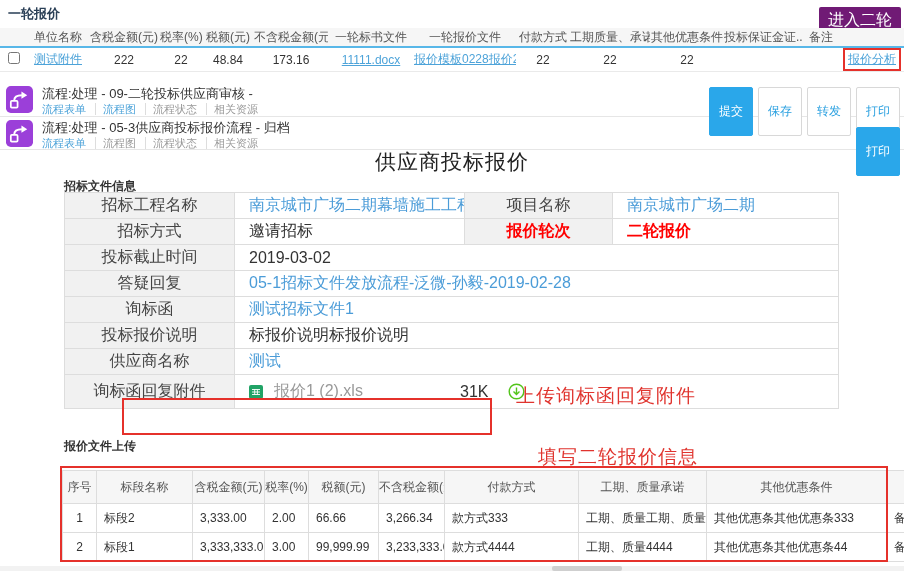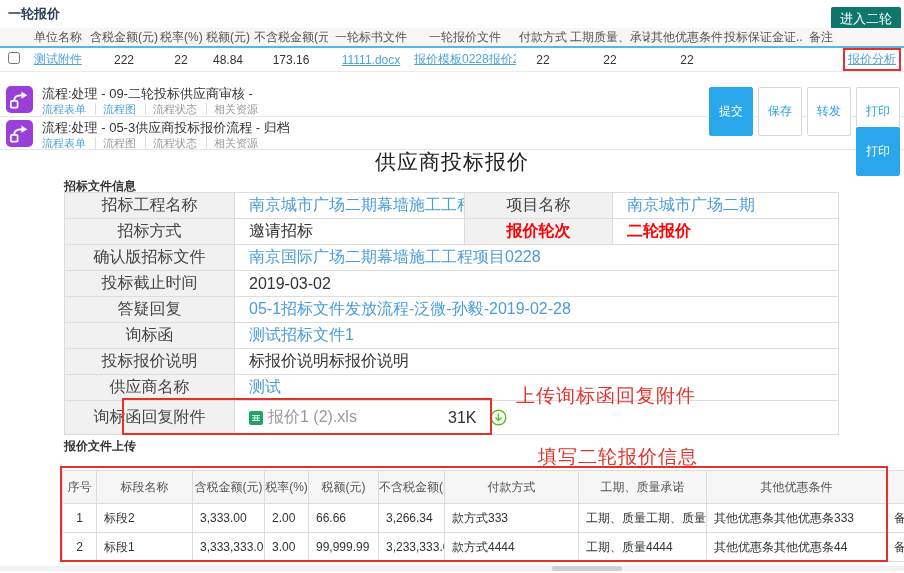--- a/index.html
+++ b/index.html
@@ -5,22 +5,22 @@
   * { margin:0; padding:0; box-sizing:border-box; }
   html,body { background:#fff; }
   body {
     width:904px; height:573px; position:relative; overflow:hidden;
     font-family:"Liberation Sans","DejaVu Sans",sans-serif;
     font-size:12px; color:#333;
   }
 
   
   .top-title { position:absolute; left:8px; top:5px; font-size:13px; font-weight:bold; color:#2b4057; }
-  .enter-btn { position:absolute; right:3px; top:7px; background:#0f766e; color:#fff;
-               padding:3px 9px; font-size:13px; border:none; border-radius:2px; cursor:pointer; }
+  .enter-btn { position:absolute; right:3px; top:7px; background:#701a75; color:#fff;
+               padding:3px 9px; font-size:16px; border:none; border-radius:2px; cursor:pointer; }
 
   
   table.t1 { position:absolute; left:0; top:28px; width:904px; border-collapse:collapse; table-layout:fixed; }
   .t1 th { background:#f6f6f6; font-weight:normal; color:#555; height:19px;
            border-bottom:2px solid #58b7e8; text-align:center; overflow:hidden; white-space:nowrap; font-size:12px; }
   .t1 td { height:21px; text-align:center; border-bottom:1px solid #eaeaea;
            overflow:hidden; white-space:nowrap; }
   .lnk { color:#4da3d9; text-decoration:underline; cursor:pointer; }
   .redbox-inline { border:2px solid #e5312b; padding:1px 3px; display:inline-block; }
   .t1 input[type=checkbox]{ width:12px; height:12px; }
@@ -43,21 +43,21 @@
                 font-size:21px; color:#222; letter-spacing:1px; }
   .sec-label { position:absolute; font-weight:bold; font-size:12px; color:#333; }
 
   table.form { position:absolute; left:64px; top:192px; width:774px; border-collapse:collapse; table-layout:fixed; background:#fff; }
   .form td { border:1px solid #ddd; height:26px; overflow:hidden; white-space:nowrap; font-size:16px; }
   .form td.lab { background:#f1f1f1; text-align:center; color:#444; }
   .form td.val { padding-left:14px; background:#fff; color:#333; }
   .form td.blue { color:#4b9cd8; }
   .form td.redtxt { color:#f00; font-weight:bold; }
   .form tr.att-row td { height:34px; }
-  .att { display:flex; align-items:center; }
+  .att { display:flex; align-items:center;gap:6px; }
   .att .fname { color:#999; margin-left:5px; width:168px; overflow:hidden; }
   .att .fsize { color:#333; margin-left:12px; }
   .att .dl { margin-left:14px; display:inline-flex; cursor:pointer; }
 
   .red-annot { position:absolute; color:#e0342e; font-family:"DejaVu Serif","Liberation Serif",serif;
                font-size:19px; letter-spacing:1px; white-space:nowrap; }
   .red-frame { position:absolute; border:2px solid #e5312b; pointer-events:none; }
 
   
   table.t2 { position:absolute; left:62px; top:470px; width:914px; border-collapse:collapse; table-layout:fixed; background:#fff; }
@@ -179,24 +179,20 @@
     <td class="lab">项目名称</td>
     <td class="val blue">南京城市广场二期</td>
   </tr>
   <tr>
     <td class="lab">招标方式</td>
     <td class="val">邀请招标</td>
     <td class="lab redtxt">报价轮次</td>
     <td class="val redtxt">二轮报价</td>
   </tr>
   <tr>
-    <td class="lab">确认版招标文件</td>
-    <td class="val blue" colspan="3">南京国际广场二期幕墙施工工程项目0228</td>
-  </tr>
-  <tr>
     <td class="lab">投标截止时间</td>
     <td class="val" colspan="3">2019-03-02</td>
   </tr>
   <tr>
     <td class="lab">答疑回复</td>
     <td class="val blue" colspan="3">05-1招标文件发放流程-泛微-孙毅-2019-02-28</td>
   </tr>
   <tr>
     <td class="lab">询标函</td>
     <td class="val blue" colspan="3">测试招标文件1</td>

